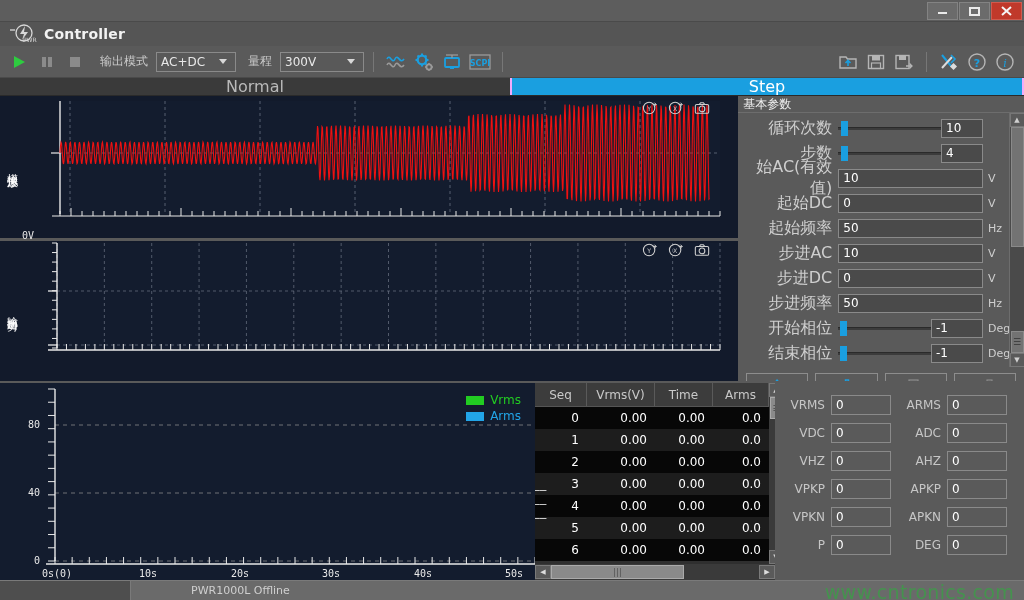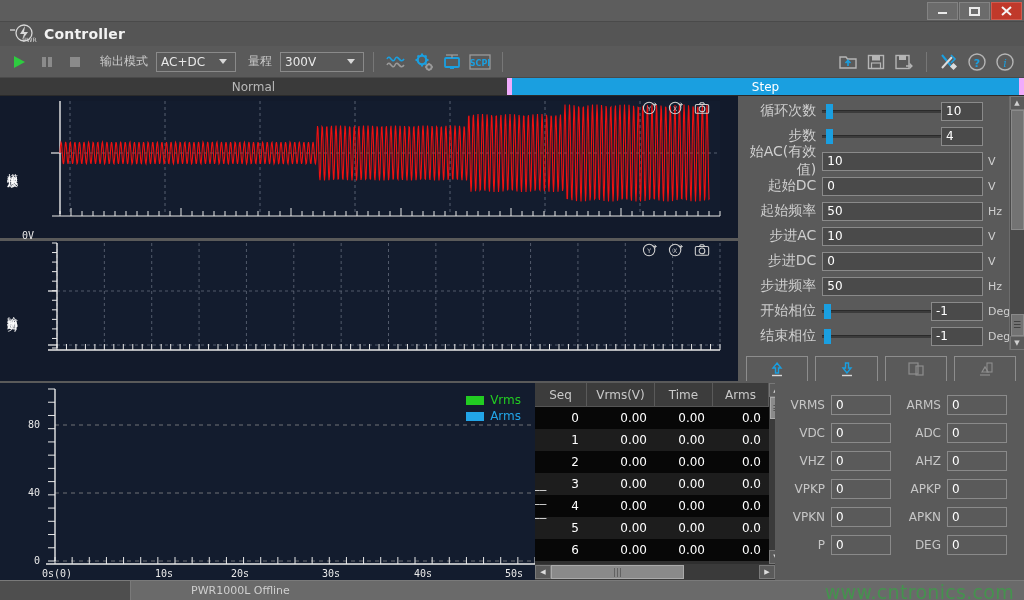--- a/index.html
+++ b/index.html
@@ -50,21 +50,21 @@
   .combo .arrow {
     width: 0; height: 0; border-left: 4px solid transparent;
     border-right: 4px solid transparent; border-top: 5px solid #d8d8d8;
     margin-left: 6px; margin-right: 4px;
   }
   #tb-spacer { flex: 1; }
   
   #tabs { height: 18px; background: #3a3a3a; display: flex; border-bottom: 1px solid #2a2a2a; }
   .tab {
     flex: 1; display: flex; align-items: center; justify-content: center;
-    color: #b9b9b9; font-size: 12px; border-right: 5px solid #f0abfc;
+    color: #b9b9b9; font-size: 16px; border-right: 2px solid #f0abfc;
     background: #3a3a3a;
   }
   .tab.active { background: #1a9fe0; color: #ffffff; }
   
   #main { display: flex; height: 285px; }
   #charts { width: 783px; background: #121a2b; position: relative; }
   .chartbox { position: relative; }
   #chart1 { height: 145px; border-bottom: 3px solid #5a5a5a; }
   #chart2 { height: 137px; }
   .vlabel {
@@ -83,21 +83,21 @@
   
   #params { width: 303px; background: #5a5a5a; display: flex; flex-direction: column; }
   #params-title {
     height: 17px; background: #5a5a5a; color: #efefef; font-size: 12px;
     padding-left: 5px; display: flex; align-items: center;
     border-bottom: 1px solid #6d6d6d;
   }
   #params-body { flex: 1; display: flex; }
   #params-rows { flex: 1; padding-top: 4px; }
   .prow { display: flex; align-items: center; height: 22px; margin-bottom: 3px; padding-right: 2px; }
-  .plabel { width: 84px; text-align: right; color: #cfcfcf; font-size: 14px; padding-right: 6px; flex-shrink: 0; }
+  .plabel { width: 84px; text-align: right; color: #cfcfcf; font-size: 16px; padding-right: 6px; flex-shrink: 0; margin-left: 16px; }
   .pfield {
     height: 19px; background: #4a4a4a; border: 1px solid #8a8a8a;
     color: #ffffff; font-size: 12px; display: flex; align-items: center;
     padding-left: 4px;
   }
   .punit { width: 24px; color: #cfcfcf; font-size: 11px; padding-left: 5px; flex-shrink: 0; }
   .slider-wrap { position: relative; flex: 1; height: 19px; display: flex; align-items: center; }
   .strack { position: absolute; left: 0; right: 0; height: 3px; background: #3b3b3b; border-top: 1px solid #2a2a2a; }
   .sthumb { position: absolute; left: 0; width: 7px; height: 15px; background: #1a9fe0; }
   .sval {
@@ -603,20 +603,21 @@
           <div class="xtick-lbl" style="left: 530.571px; top: 351px;">38m</div>
           <div class="xtick-lbl" style="left: 577.929px; top: 351px;">40m</div>
           <div class="xtick-lbl" style="left: 625.286px; top: 351px;">42m</div>
           <div class="xtick-lbl" style="left: 672.643px; top: 351px;">44m</div>
           <div class="xtick-lbl" style="left: 720px; top: 351px;">46m</div>
         </div>
     </div>
   </div>
 
   <div id="params">
+    <div id="params-title">基本参数</div>
     <div id="params-body">
       <div id="params-rows">
           <div class="prow">
             <div class="plabel">循环次数</div>
             <div class="slider-wrap">
               <div class="strack"></div>
               <div class="sthumb" style="left: 2%;"></div>
               <div class="sval" style="width: 42px;">10</div>
             </div>
             <div class="punit"></div>
@@ -775,21 +776,21 @@
           <line x1="500.7142857142857" y1="181" x2="500.7142857142857" y2="174"></line>
           <line x1="517.8571428571429" y1="181" x2="517.8571428571429" y2="174"></line>
           <line x1="535" y1="181" x2="535" y2="174"></line>
         </g>
     </svg>
     <div class="axis-lbl" style="left:28px; top:36px;">80</div>
     <div class="axis-lbl" style="left:28px; top:104px;">40</div>
     <div class="axis-lbl" style="left:34px; top:172px;">0</div>
     <div id="x3labels">
         <div class="xtick-lbl" style="left: 57px; top: 185px;">0s(0)</div>
-        <div class="xtick-lbl" style="left: 164px; top: 185px;">10s</div>
+        <div class="xtick-lbl" style="left: 148px; top: 185px;">10s</div>
         <div class="xtick-lbl" style="left: 240px; top: 185px;">20s</div>
         <div class="xtick-lbl" style="left: 331px; top: 185px;">30s</div>
         <div class="xtick-lbl" style="left: 423px; top: 185px;">40s</div>
         <div class="xtick-lbl" style="left: 514px; top: 185px;">50s</div>
       </div>
     <div class="legend" style="right:14px; top:10px;">
       <div class="legend-row">
         <span class="legend-sw" style="background:#22cc22"></span>
         <span style="color:#22cc22">Vrms</span>
       </div>

